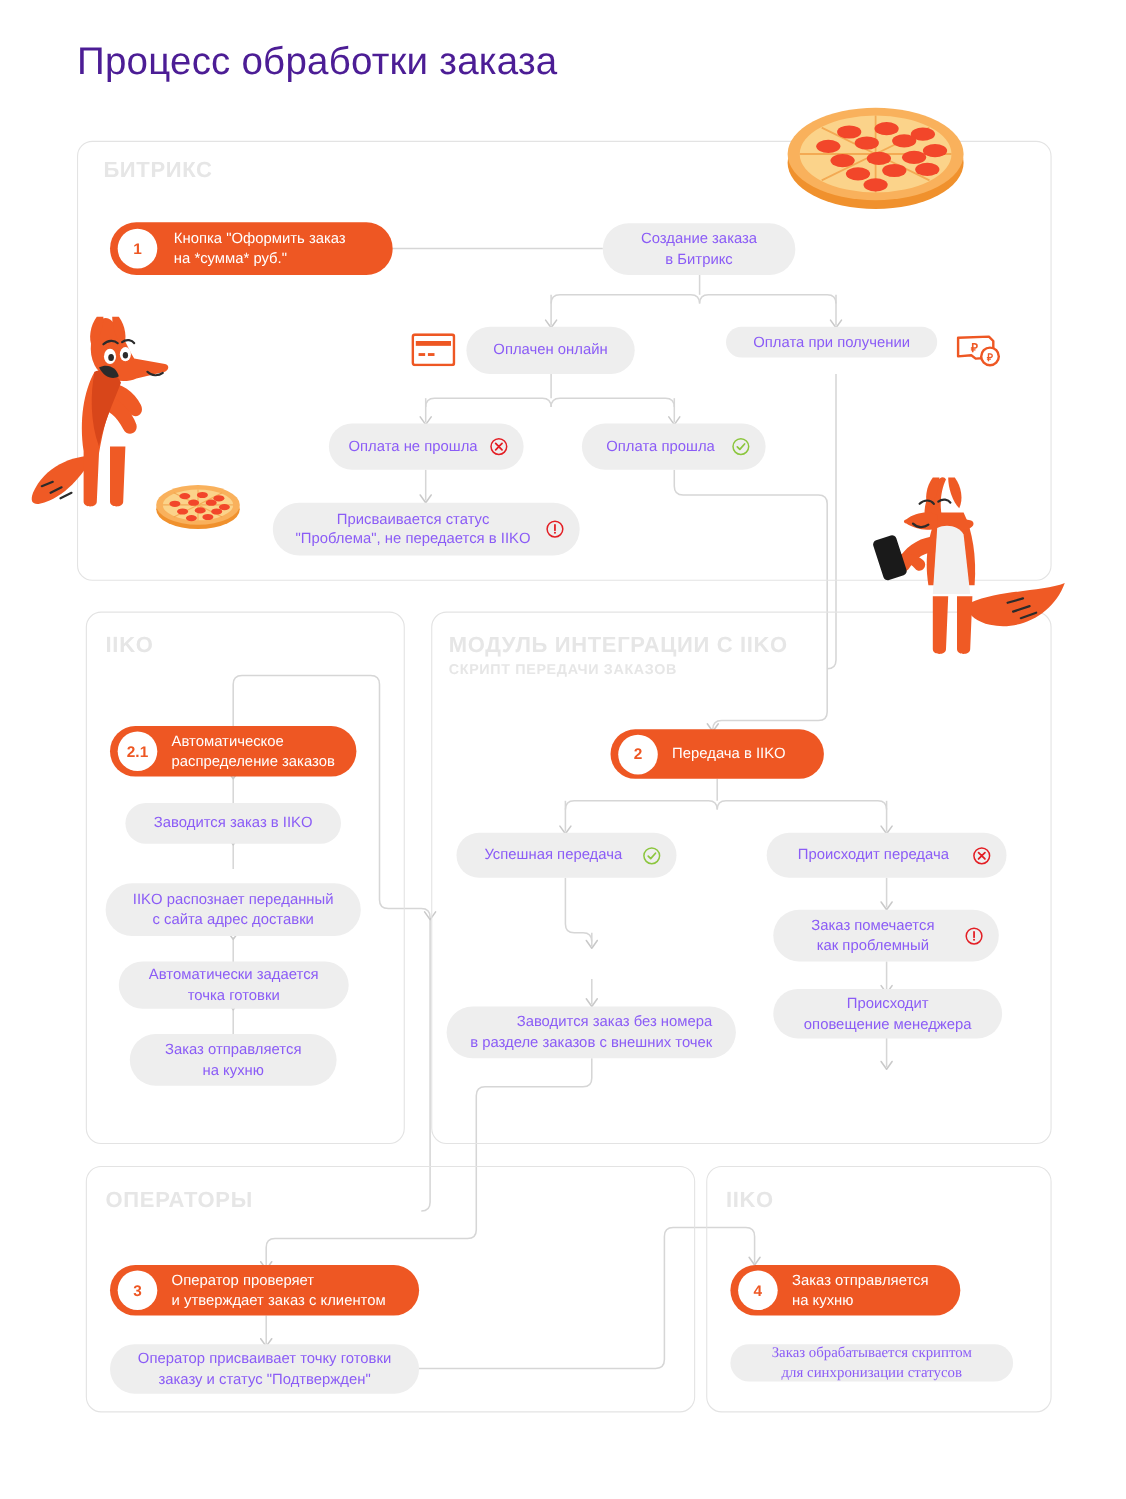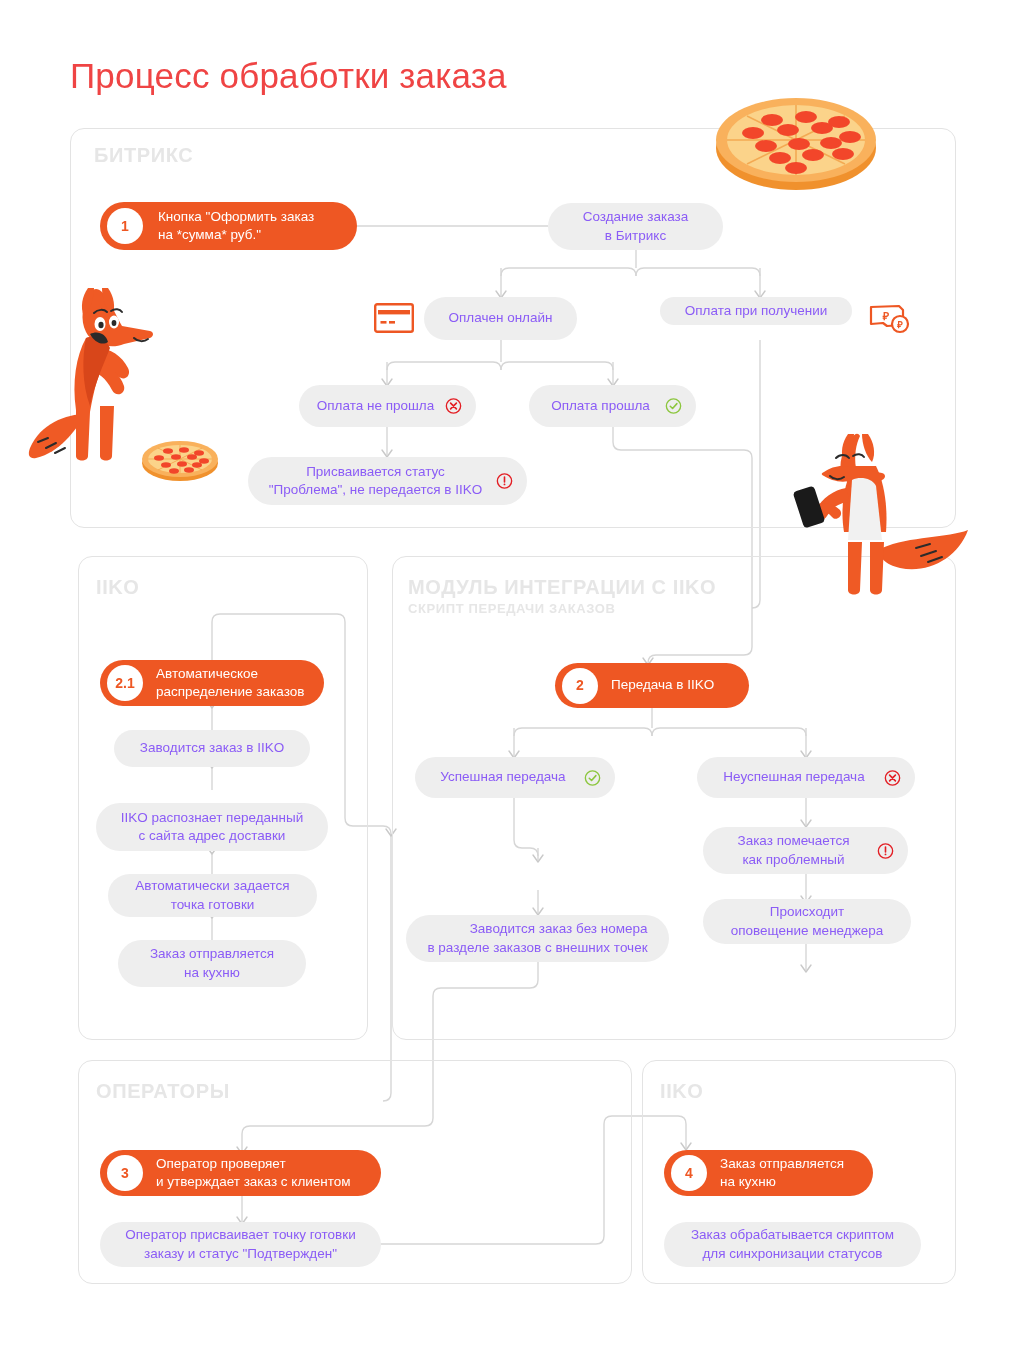--- a/index.html
+++ b/index.html
@@ -5,22 +5,22 @@
   html,body{margin:0;padding:0;background:#ffffff;}
   body{
     width:1024px;height:1363px;position:relative;overflow:hidden;
     font-family:"Liberation Sans","DejaVu Sans",sans-serif;
     -webkit-font-smoothing:antialiased;
   }
   #root{position:absolute;left:0;top:0;width:1024px;height:1363px;}
 
   
   .page-title{
-    position:absolute;left:70px;top:56px;
-    font-size:35px;font-weight:400;color:#ef4444;letter-spacing:.2px;
+    position:absolute;left:70px;top:36px;
+    font-size:35px;font-weight:400;color:#4c1d95;letter-spacing:.2px;
     white-space:nowrap;
   }
 
   
   .panel{
     position:absolute;border:1px solid #e3e3e3;border-radius:14px;background:transparent;
   }
   .panel-title{
     position:absolute;font-weight:700;color:#e6e6e6;letter-spacing:.6px;white-space:nowrap;
   }
@@ -270,21 +270,21 @@
 
   <div class="node pad-status" style="left:415px;top:757px;width:200px;height:41px;">
     <span>Успешная передача</span>
     <svg class="status" viewBox="0 0 20 20">
       <circle cx="10" cy="10" r="8.4" fill="none" stroke="#8cc63e" stroke-width="1.6"></circle>
       <path d="M6.2 10.3 L8.9 13 L14 7.2" fill="none" stroke="#8cc63e" stroke-width="1.8" stroke-linecap="round" stroke-linejoin="round"></path>
     </svg>
   </div>
 
   <div class="node pad-status" style="left:697px;top:757px;width:218px;height:41px;">
-    <span>Неуспешная передача</span>
+    <span>Происходит передача</span>
     <svg class="status" viewBox="0 0 20 20">
       <circle cx="10" cy="10" r="8.4" fill="none" stroke="#e31e24" stroke-width="1.6"></circle>
       <path d="M6.6 6.6 L13.4 13.4 M13.4 6.6 L6.6 13.4" stroke="#e31e24" stroke-width="1.9" stroke-linecap="round"></path>
     </svg>
   </div>
 
 
   <div class="node pad-status" style="left:703px;top:827px;width:205px;height:47px;">
     <span>
       <span class="lbl">Заказ помечается</span>
@@ -328,21 +328,21 @@
   </div>
 
   <div class="node orange" style="left:664px;top:1150px;width:209px;height:46px;padding-left:56px;">
     <span class="badge">4</span>
     <span>
       <span class="lbl">Заказ отправляется</span>
       <span class="lbl">на кухню</span>
     </span>
   </div>
 
-  <div class="node" style="left:664px;top:1222px;width:257px;height:45px;">
+  <div class="node" style="left:664px;top:1222px;width:257px;height:34px;font-family:Liberation Serif, serif;">
     <span>
       <span class="lbl">Заказ обрабатывается скриптом</span>
       <span class="lbl">для синхронизации статусов</span>
     </span>
   </div>
 
   <svg class="art" style="left:712px;top:76px;" width="168" height="120" viewBox="0 0 168 120">
     <ellipse cx="84" cy="72" rx="80" ry="42" fill="#f0912d"></ellipse>
     <ellipse cx="84" cy="64" rx="80" ry="42" fill="#f9b15c"></ellipse>
     <ellipse cx="84" cy="64" rx="69" ry="35" fill="#fbd38a"></ellipse>

